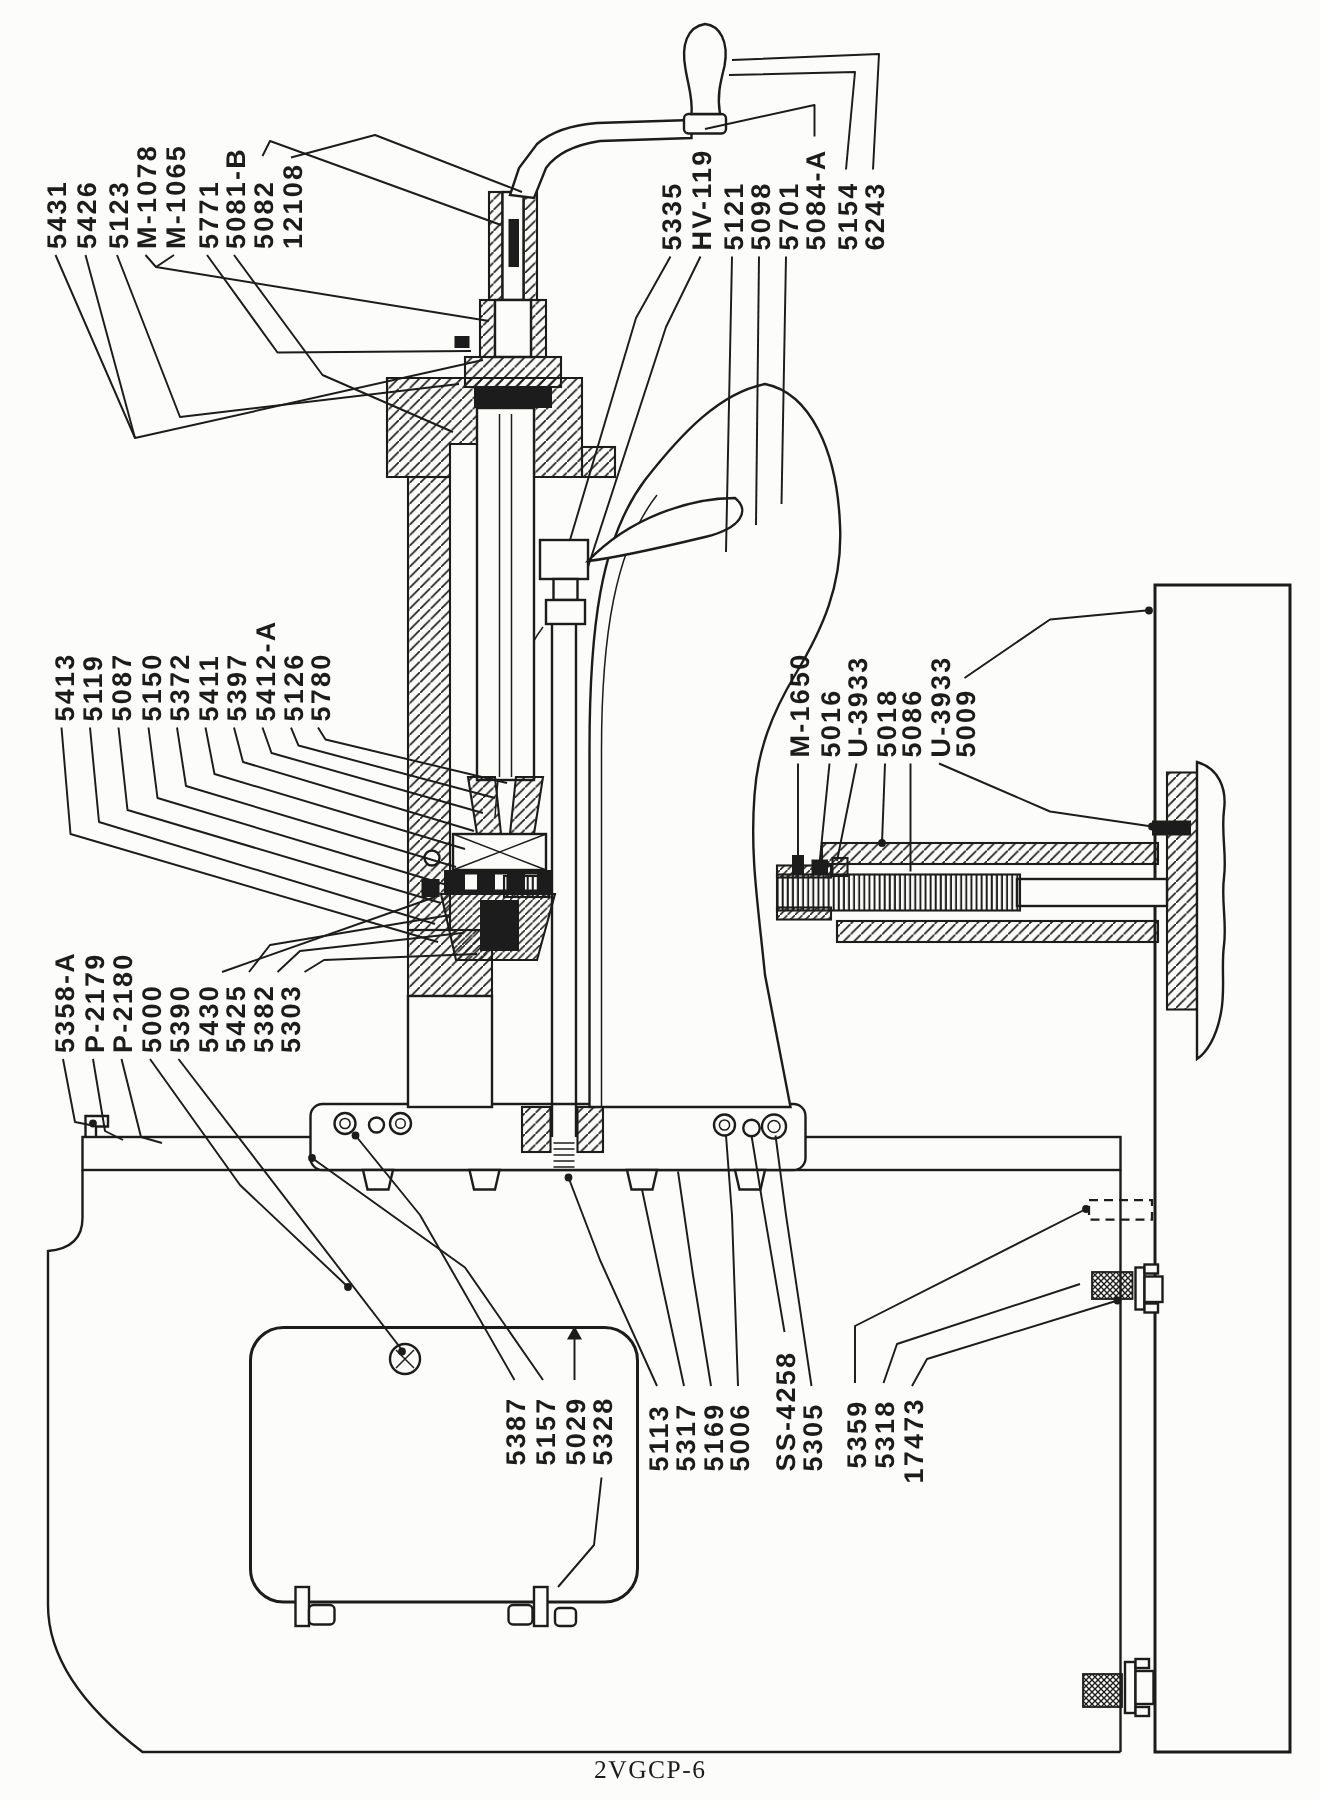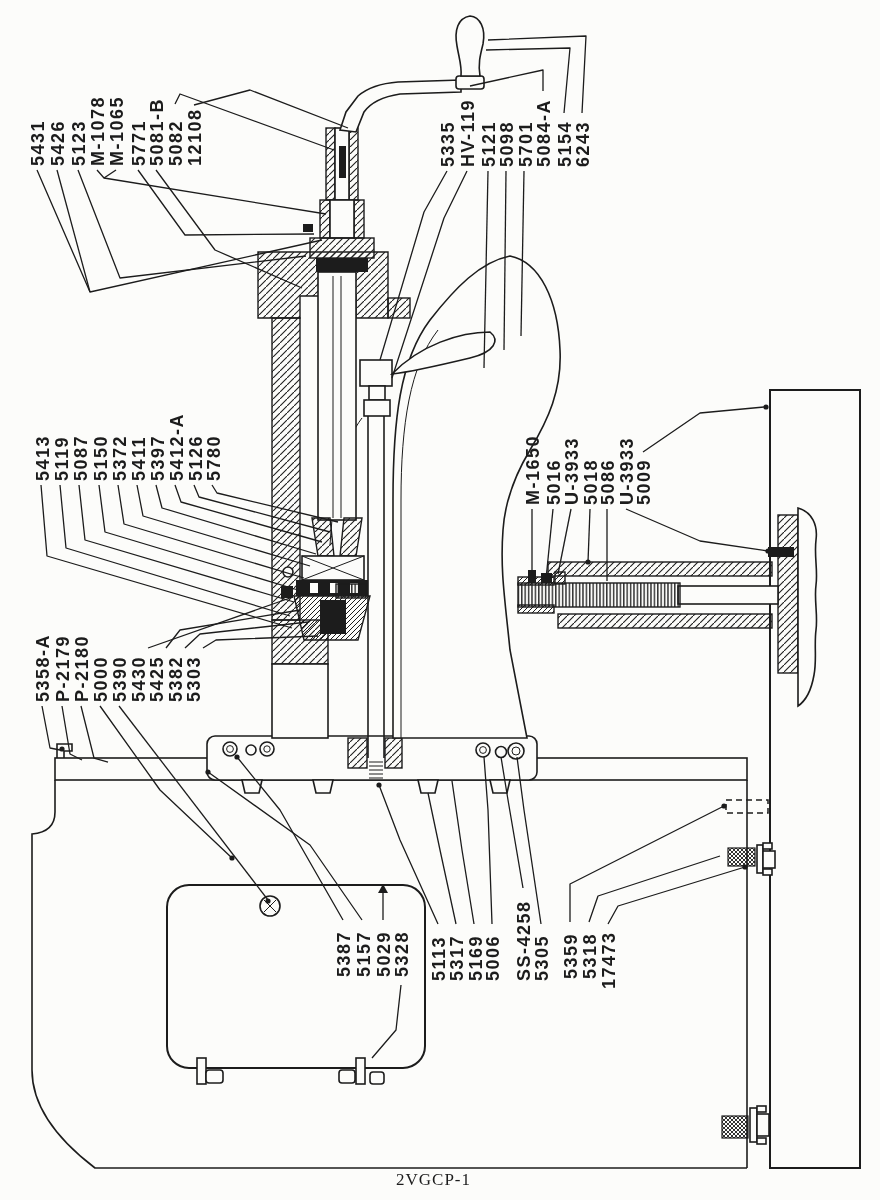--- a/index.html
+++ b/index.html
@@ -319,14 +319,14 @@
       <div class="part-label" style="left: 447px; top: 981px;">5317</div>
       <div class="part-label" style="left: 466px; top: 981px;">5169</div>
       <div class="part-label" style="left: 483px; top: 981px;">5006</div>
       <div class="part-label" style="left: 514px; top: 981px;">SS-4258</div>
       <div class="part-label" style="left: 532px; top: 981px;">5305</div>
       <div class="part-label" style="left: 561px; top: 979px;">5359</div>
       <div class="part-label" style="left: 580px; top: 979px;">5318</div>
       <div class="part-label" style="left: 599px; top: 989px;">17473</div>
     </div>
 
-  <div id="figure-caption">2VGCP-1</div>
+  <div id="figure-caption">2VGCP-6</div>
 </div>
 
 </body></html>

